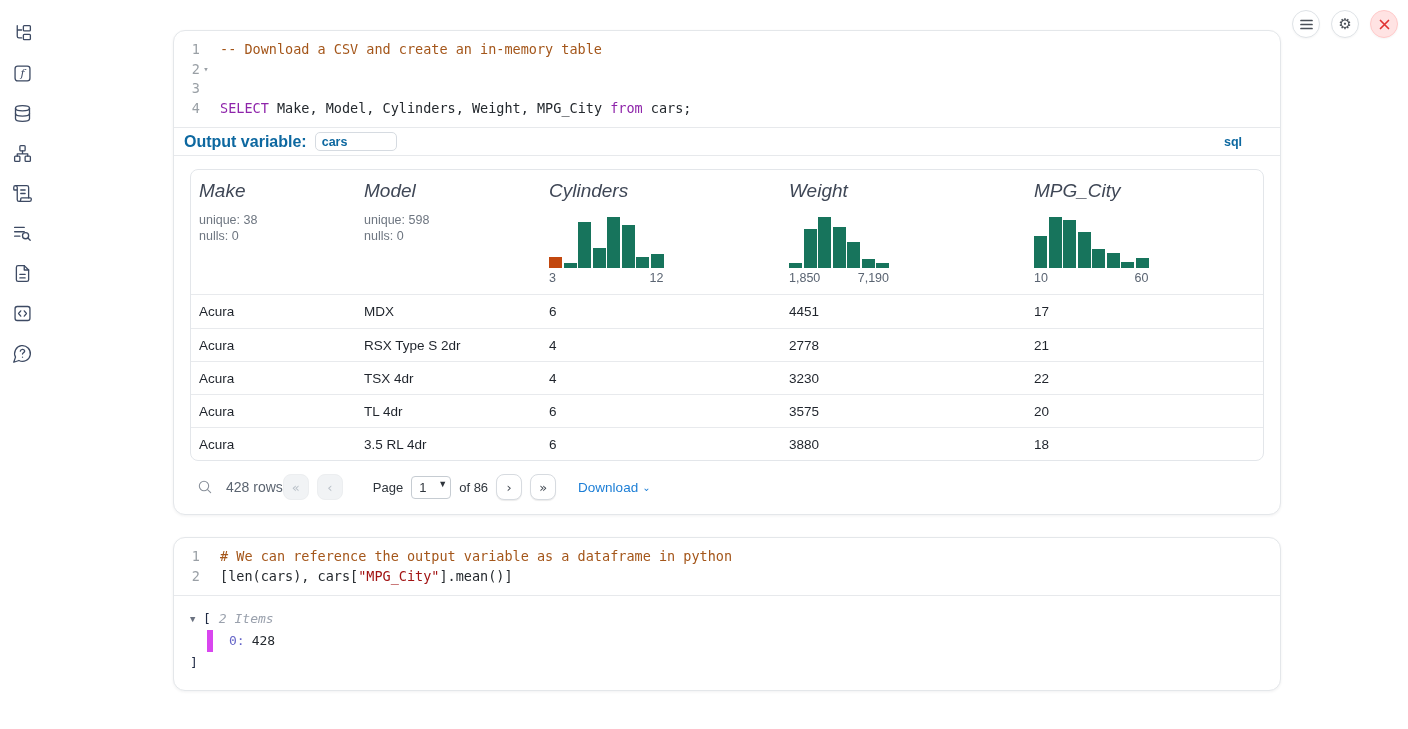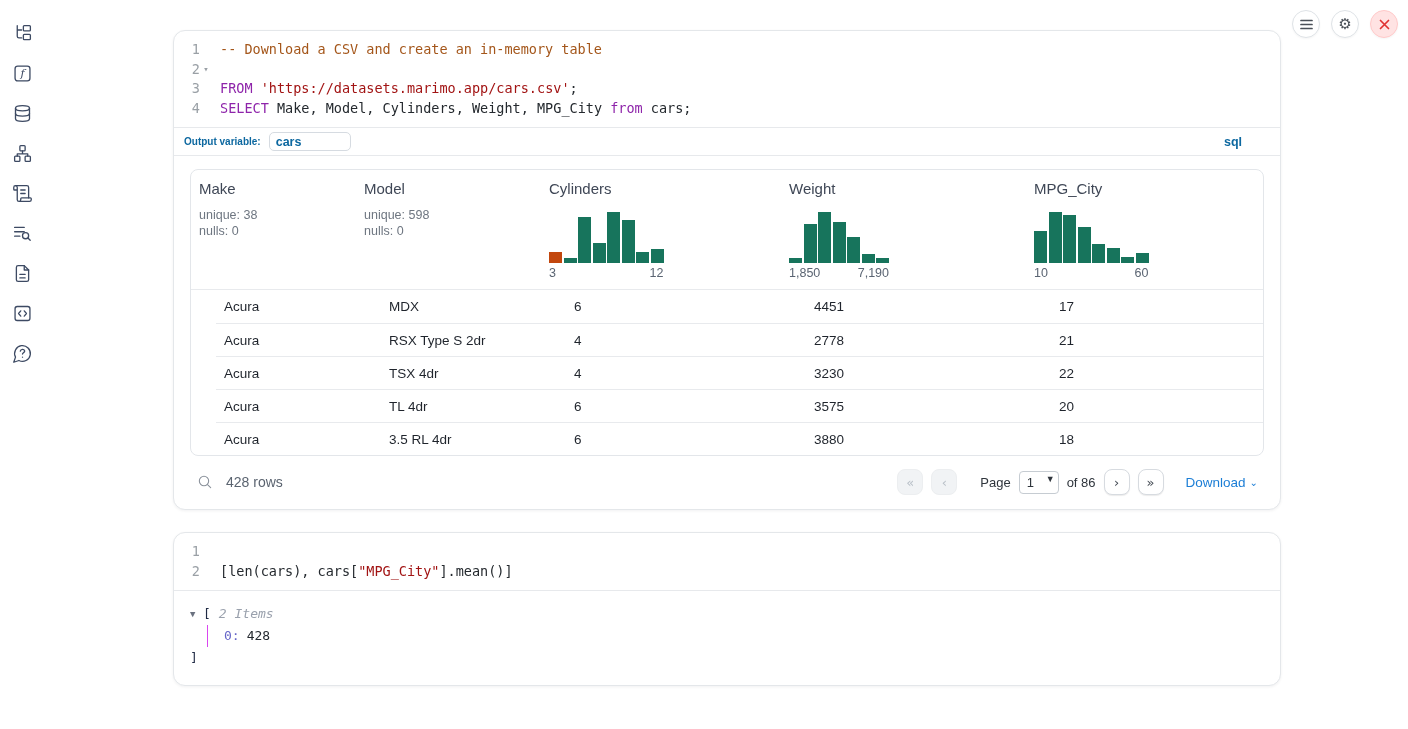--- a/index.html
+++ b/index.html
@@ -32,69 +32,69 @@
   .ln { width:26px; flex:none; text-align:right; color:#9aa0a6; user-select:none; }
   .fold { width:12px; flex:none; text-align:center; color:#9aa0a6; font-size:9px; line-height:19.5px; }
   .code-text { margin-left:8px; white-space:pre; }
   .c-plain   { color:#24292e; }
   .c-keyword { color:#8e24aa; }
   .c-comment { color:#a4561a; }
   .c-string  { color:#a21414; }
 
   
   .ov-bar { display:flex; align-items:center; padding:4px 10px; border-top:1px solid #e7e9ec; border-bottom:1px solid #e7e9ec; height:29px; }
-  .ov-label { font-size:10px; font-weight:bold; color:var(--accent-blue,#0d68a0); }
+  .ov-label { font-size:16px; font-weight:bold; color:var(--accent-blue,#0d68a0); }
   .ov-input { margin-left:8px; width:82px; height:19px; border:1px solid #d6dbe1; border-radius:5px; padding:0 6px;
               font-size:12.5px; font-weight:bold; color:var(--accent-blue,#0d68a0); font-family:"Liberation Sans", sans-serif; }
   .ov-spacer { flex:1; }
   .lang-badge { font-size:12.5px; font-weight:600; color:var(--accent-blue,#0d68a0); padding-right:28px; }
 
   
   .output-area { padding:13px 16px 10px 16px; }
 
   
   .data-table { border:1px solid #e3e6ea; border-radius:8px; overflow:hidden; }
   .thead { display:flex; border-bottom:1px solid #e8eaed; }
   .th { padding:10px 8px 8px 8px; cursor:pointer; }
-  .th-title { font-size:15px; color:#3f4756; margin-bottom:10px; }
+  .th-title { font-size:19px; color:#3f4756; margin-bottom:10px;font-style:italic; }
   .th-stat { font-size:12.5px; color:#6e7681; line-height:16px; }
   .hist { margin-top:2px; display:inline-block; }
   .hist-bars { display:flex; align-items:flex-end; gap:1.5px; height:54px; }
   .hist-bar { width:13px; }
   .hist-axis { display:flex; justify-content:space-between; font-size:12.5px; color:#5a6472; margin-top:3px; }
-  .tr { display:flex; border-top:1px solid #e8eaed; height:33px; align-items:center;margin-left:25px; }
+  .tr { display:flex; border-top:1px solid #e8eaed; height:33px; align-items:center; }
   .thead + .tbody .tr:first-child { border-top:none; }
   .td { padding-left:8px; font-size:13.5px; color:#1f242c; }
   .col0 { width:165px; } .col1 { width:185px; } .col2 { width:240px; } .col3 { width:245px; } .col4 { flex:1; }
 
   
-  .table-footer { display:flex; align-items:center; justify-content:space-between; padding:13px 6px 4px 6px; }
+  .table-footer { display:flex; align-items:center; padding:13px 6px 4px 6px; }
   .tf-left { display:flex; align-items:center; gap:12px; color:#5b6470; font-size:14px; }
   .tf-left svg { stroke:#8a919b; fill:none; stroke-width:1.6; stroke-linecap:round; }
   .tf-right { display:flex; align-items:center; gap:8px; }
   .pg-btn { width:26px; height:26px; border-radius:8px; display:flex; align-items:center; justify-content:center;
             font-size:13px; cursor:pointer; font-family:"DejaVu Sans", sans-serif; }
   .pg-btn.disabled { background:#f1f3f5; border:1px solid #eceef0; color:#b9c0c8; }
   .pg-btn.enabled { background:#fff; border:1px solid #d7dbe0; color:#444b54; box-shadow:0 1px 1px rgba(0,0,0,.08); }
-  .pg-label { font-size:13px; color:#2f353c; margin-left:15px; }
+  .pg-label { font-size:13px; color:#2f353c; margin-left:22px; }
   .select-wrap { position:relative; display:inline-block; }
   .page-select { appearance:none; -webkit-appearance:none; width:40px; height:23px; border:1px solid #c6ccd2; border-radius:4px;
                  background:#fff; font-size:13px; color:#2f353c; padding:0 14px 0 7px; font-family:"Liberation Sans", sans-serif; }
   .select-chevron { position:absolute; right:4px; top:3px; font-size:9px; color:#2f353c; pointer-events:none; }
   .download-link { display:flex; align-items:center; gap:4px; color:var(--download-blue,#1c7ed6); font-size:13.5px;
                    margin-left:14px; cursor:pointer; background:none; border:none; font-family:"Liberation Sans", sans-serif; }
   .download-link .chev { font-size:10px; }
 
   
   .cell .divider { border-top:1px solid #e7e9ec; }
   .tree { padding:12px 16px 16px 16px; font-family:"DejaVu Sans Mono", monospace; font-size:13px; line-height:22px; color:#1f2a44; }
   .tree-top { display:flex; align-items:center; }
   .tree-chevron { width:13px; color:#6b7280; font-size:9px; cursor:pointer; }
   .tree-items-label { color:#9aa1ad; font-style:italic; margin-left:8px; }
-  .tree-children { margin-left:17px; border-left:1px solid #d946ef; padding-left:16px; }
+  .tree-children { margin-left:17px; border-left:6px solid #d946ef; padding-left:16px; }
   .tree-key { color:#6565c8; }
   .tree-val { color:#24292f; margin-left:7px; }
   .tree-close { margin-left:0; }
 </style>
 </head>
 <body>
 
 <aside class="sidebar">
   <button class="side-btn">
     <svg width="21" height="21" viewBox="0 0 24 24">
@@ -186,21 +186,20 @@
             <span class="fold"></span>
             <span class="code-text"><span class="c-comment">-- Download a CSV and create an in-memory table</span></span>
           </div>
           <div class="code-line">
             <span class="ln">2</span>
             <span class="fold">▾</span>
           </div>
           <div class="code-line">
             <span class="ln">3</span>
             <span class="fold"></span>
-            <span class="code-text"><span class="c-keyword">FROM</span><span class="c-plain"> </span><span class="c-string">'https://datasets.marimo.app/cars.csv'</span><span class="c-plain">;</span></span>
           </div>
           <div class="code-line">
             <span class="ln">4</span>
             <span class="fold"></span>
             <span class="code-text"><span class="c-keyword">SELECT</span><span class="c-plain"> Make, Model, Cylinders, Weight, MPG_City </span><span class="c-keyword">from</span><span class="c-plain"> cars;</span></span>
           </div>
         </div>
     </div>
     <div class="ov-bar">
       <span class="ov-label">Output variable:</span>
@@ -337,20 +336,21 @@
       </div>
     </div>
   </section>
 
   <section class="cell">
     <div class="code-area">
       <div>
           <div class="code-line">
             <span class="ln">1</span>
             <span class="fold"></span>
+            <span class="code-text"><span class="c-comment"># We can reference the output variable as a dataframe in python</span></span>
           </div>
           <div class="code-line">
             <span class="ln">2</span>
             <span class="fold"></span>
             <span class="code-text"><span class="c-plain">[len(cars), cars[</span><span class="c-string">"MPG_City"</span><span class="c-plain">].mean()]</span></span>
           </div>
         </div>
     </div>
     <div class="divider"></div>
     <div class="tree">

